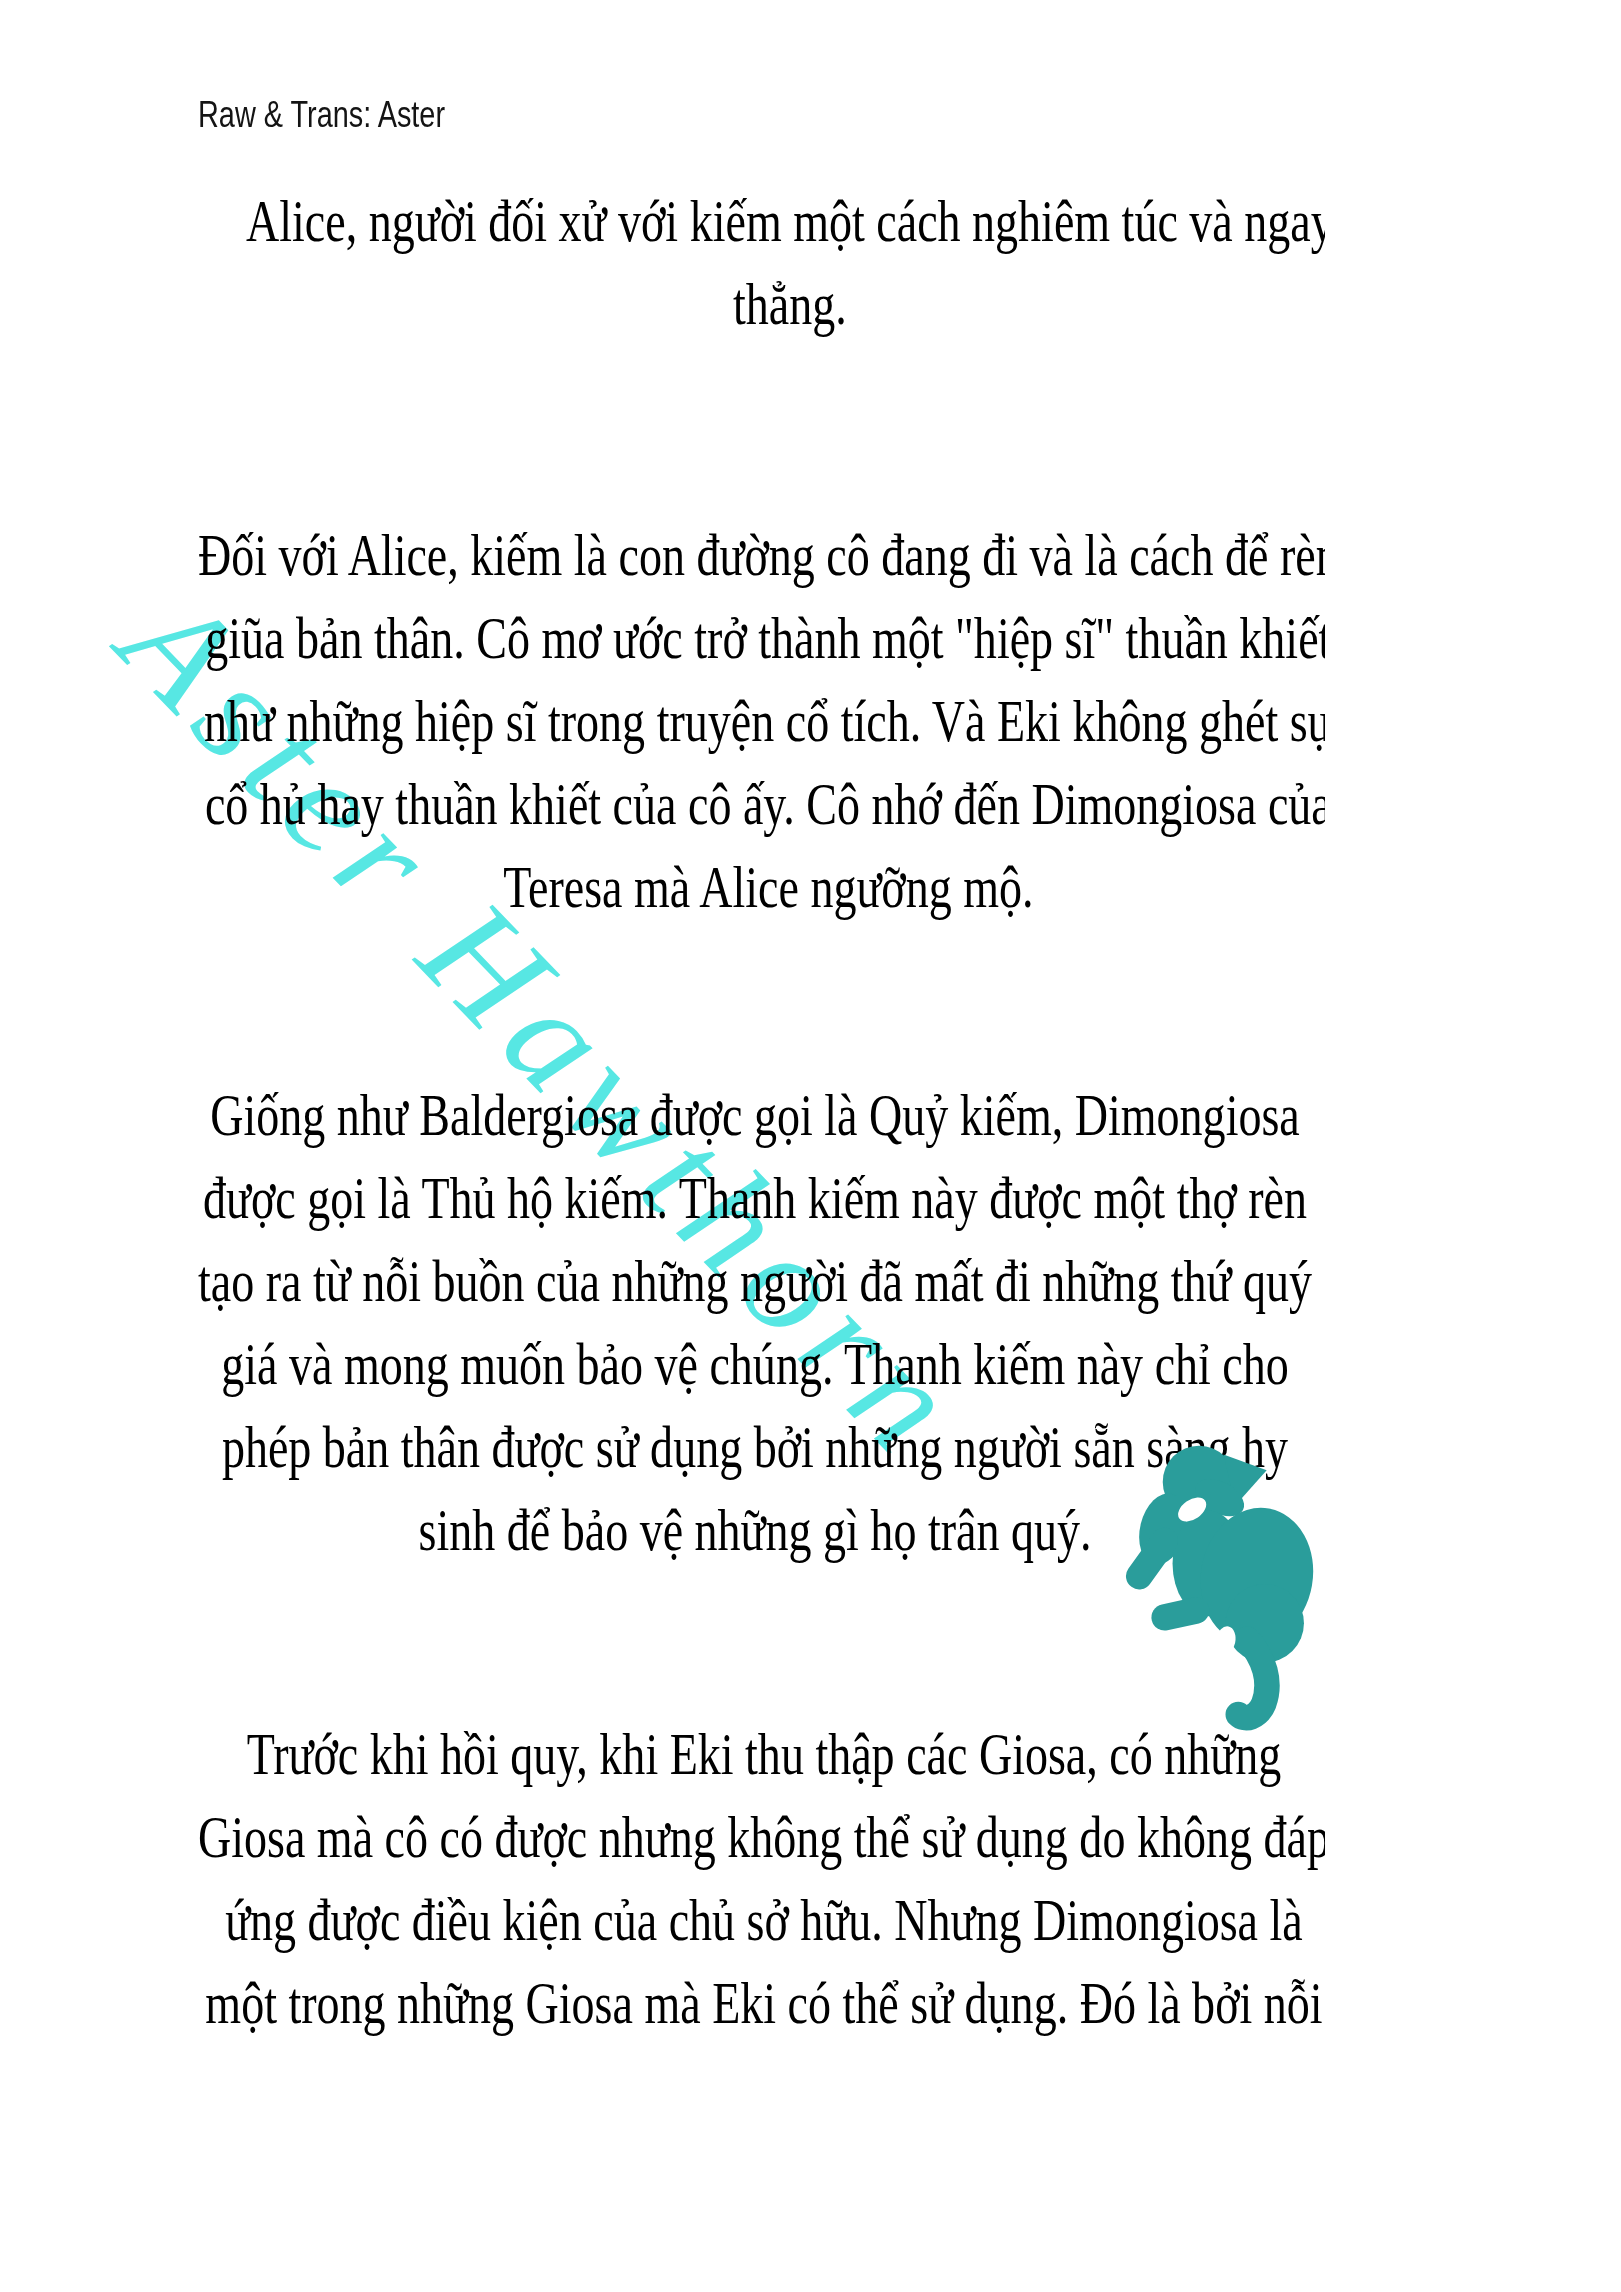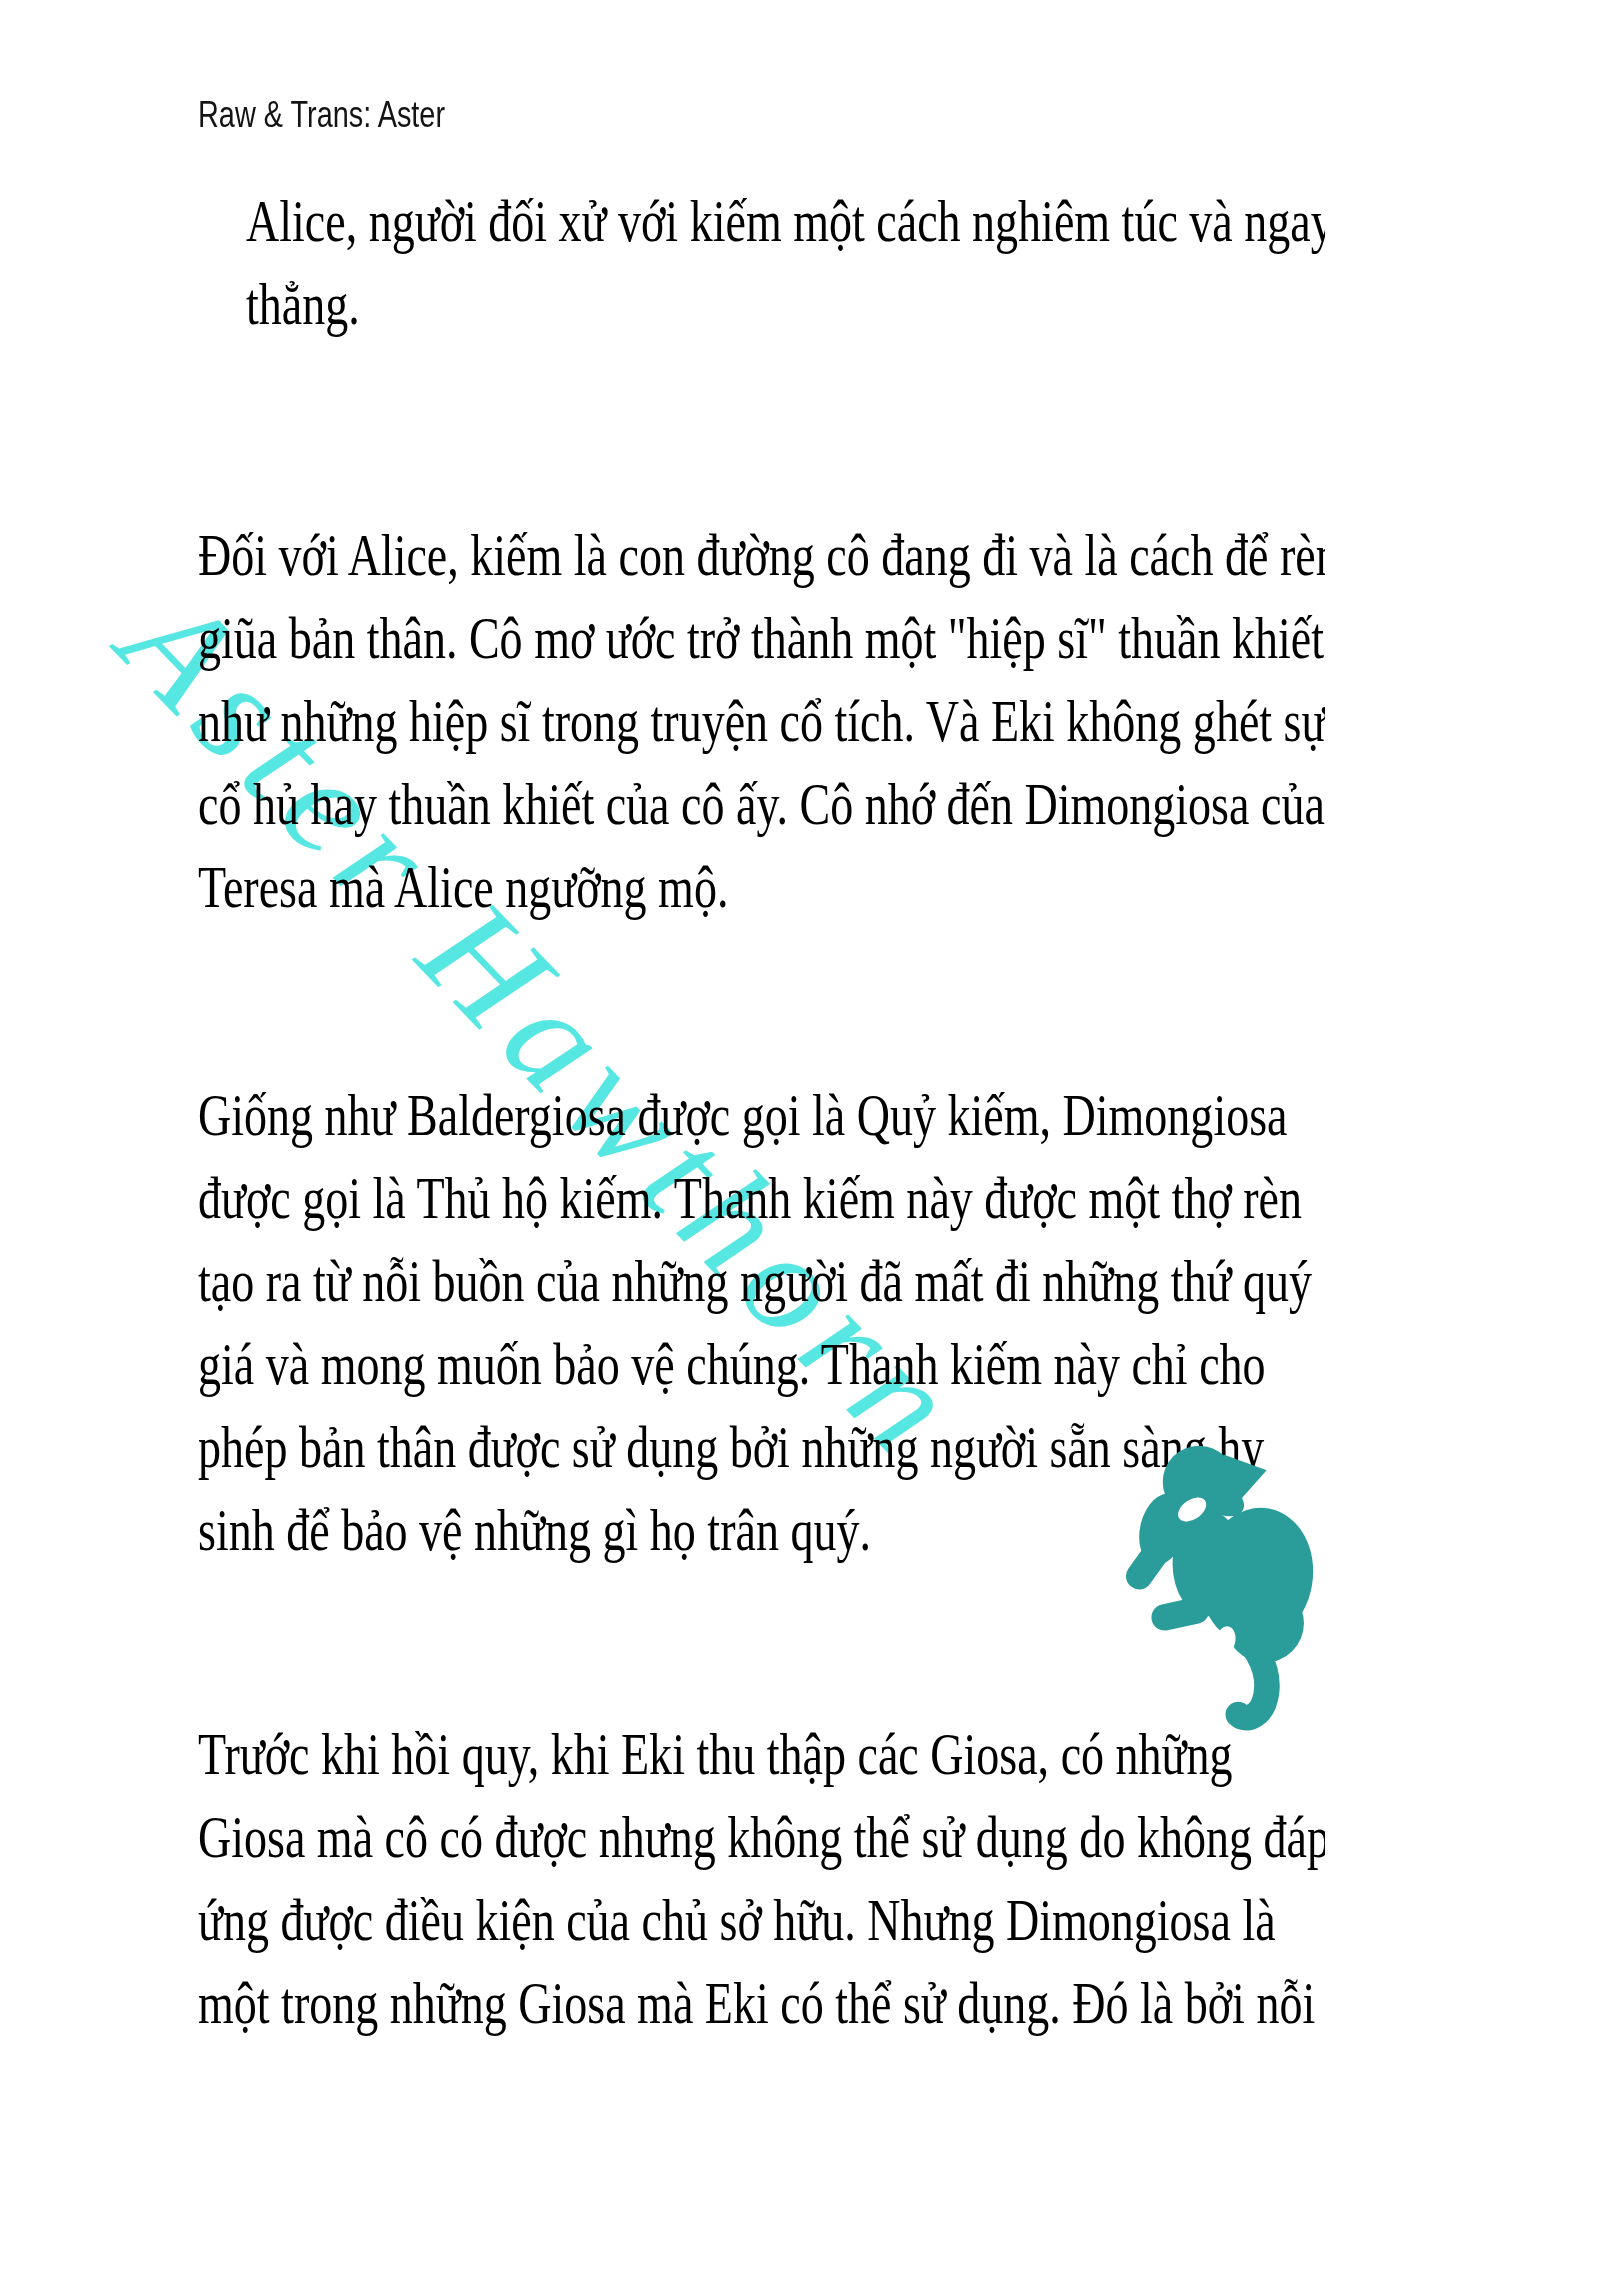--- a/index.html
+++ b/index.html
@@ -2,20 +2,21 @@
 <html><head>
 <meta charset="utf-8">
 <style>
   html,body{margin:0;padding:0;background:#ffffff;}
   .page{
     position:relative;
     width:1325px;height:2293px;
     background:#ffffff;
     overflow:hidden;
     font-family:"Liberation Serif",serif;
+    text-align:center;
   }
   .credit{
     position:absolute;
     left:198px;top:94px;
     font-family:"Liberation Sans",sans-serif;
     font-size:37px;
     color:#141414;
     white-space:nowrap;
     transform:scaleX(0.78);
     transform-origin:0 0;

